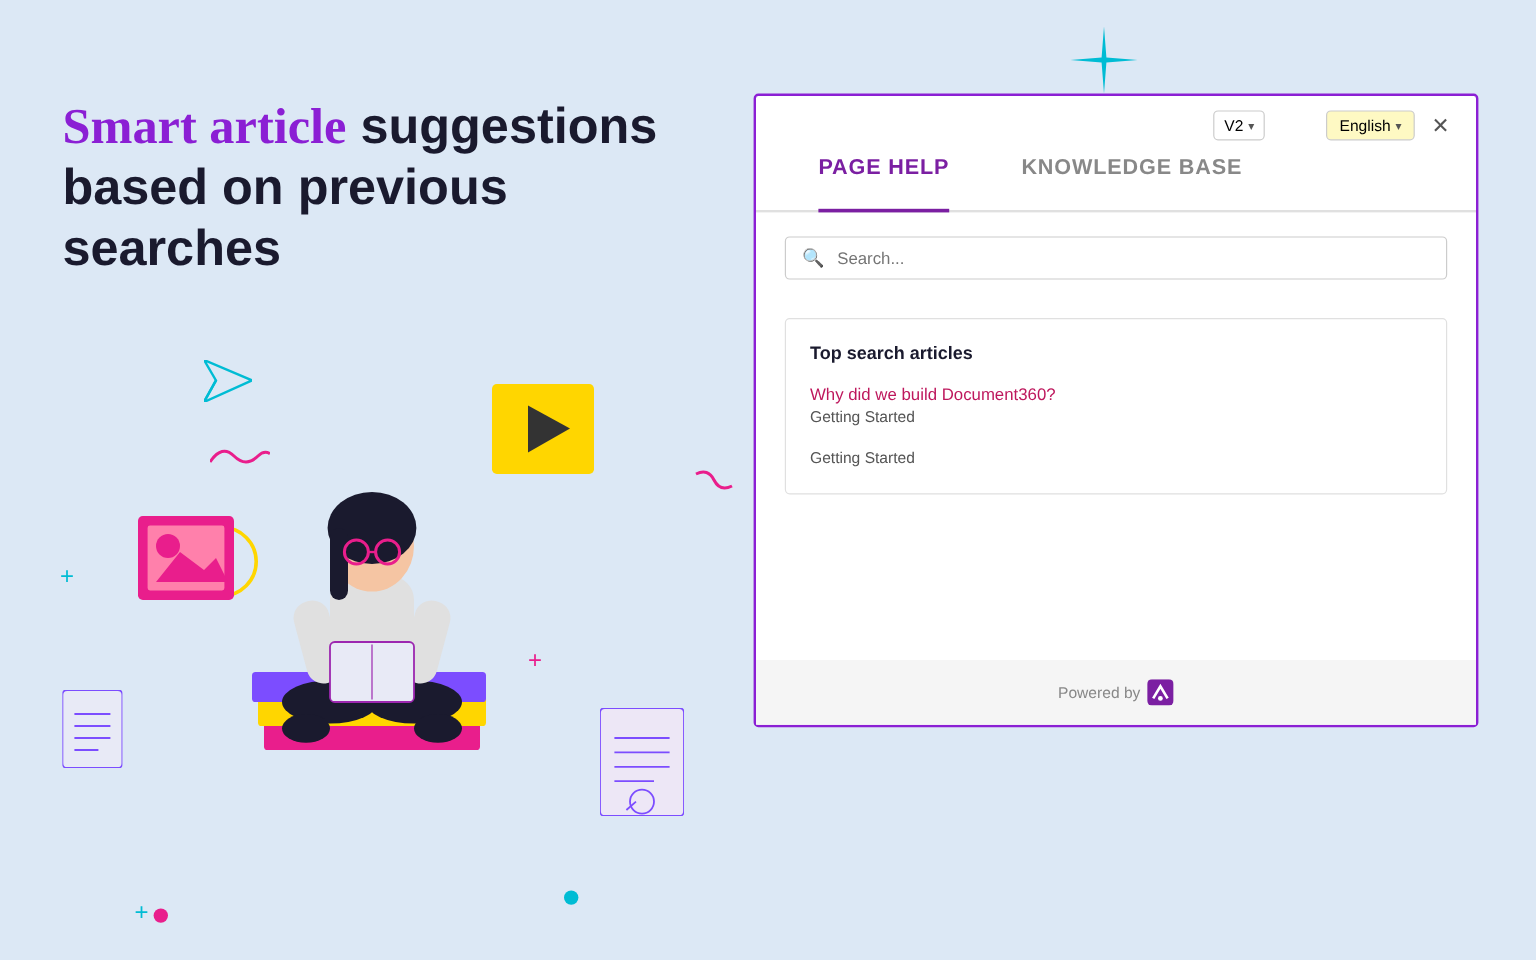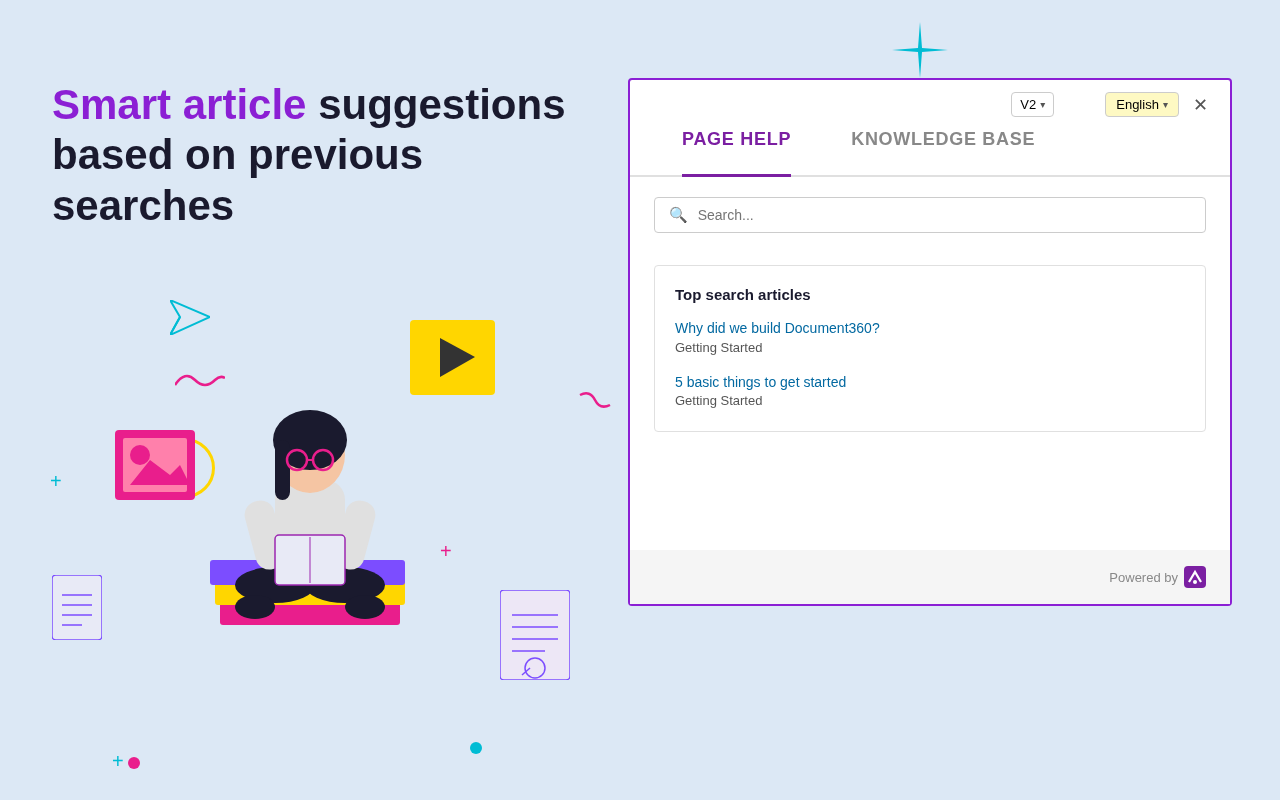--- a/index.html
+++ b/index.html
@@ -20,20 +20,21 @@
       width: 540px;
     }
     .headline h1 {
       font-size: 42px;
       font-weight: 800;
       line-height: 1.2;
       color: #1a1a2e;
     }
     .headline h1 .highlight {
       color: #8b1fd4;
+      font-family: Liberation Serif, serif;
     }
 
     
     .star-deco {
       position: absolute;
       top: 20px;
       left: 890px;
       color: #00bcd4;
       font-size: 50px;
       line-height: 1;
@@ -170,38 +171,38 @@
 
     .article-item {
       margin-bottom: 16px;
       cursor: pointer;
     }
     .article-item:last-child {
       margin-bottom: 0;
     }
     .article-name {
       font-size: 14px;
-      color: #0369a1;
+      color: #be185d;
       font-weight: 500;
       line-height: 1.4;
     }
     .article-category {
       font-size: 13px;
       color: #555;
       line-height: 1.4;
     }
 
     
     .widget-footer {
       margin-top: auto;
       padding: 16px 24px;
       background: #f5f5f5;
       display: flex;
       align-items: center;
-      justify-content: flex-end;
+      justify-content: center;
       gap: 6px;
     }
     .powered-by-text {
       font-size: 13px;
       color: #888;
     }
     .powered-by-logo {
       width: 22px;
       height: 22px;
       display: flex;
@@ -385,21 +386,20 @@
 
   <div class="articles-section">
     <div class="articles-title">Top search articles</div>
 
     <div class="article-item">
       <div class="article-name">Why did we build Document360?</div>
       <div class="article-category">Getting Started</div>
     </div>
 
     <div class="article-item">
-      <div class="article-name">5 basic things to get started</div>
       <div class="article-category">Getting Started</div>
     </div>
   </div>
 
   <div class="widget-footer">
     <span class="powered-by-text">Powered by</span>
     <div class="powered-by-logo">
       <svg width="22" height="22" viewBox="0 0 22 22" fill="none">
         <rect width="22" height="22" rx="4" fill="#7b1fa2"></rect>
         <path d="M5 16 L11 6 L17 16" stroke="white" stroke-width="2.2" fill="none"></path>

